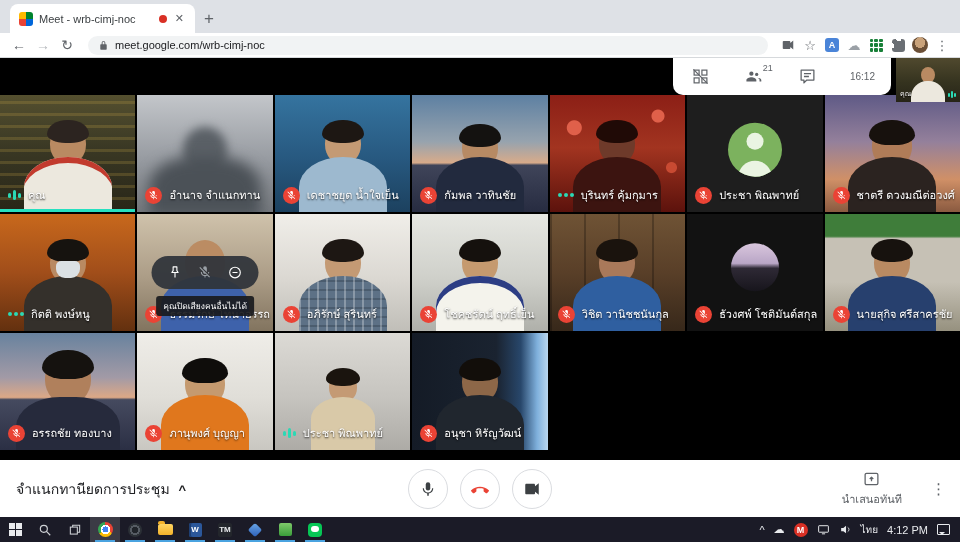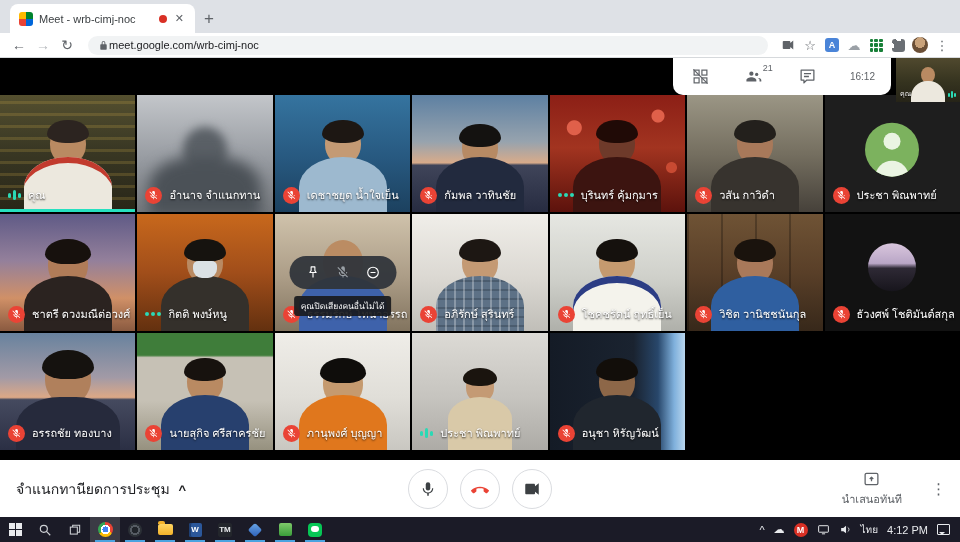--- a/index.html
+++ b/index.html
@@ -12,21 +12,21 @@
   .favicon{width:14px;height:14px;border-radius:3px;background:conic-gradient(#00832d 0 25%,#0066da 25% 50%,#e94235 50% 75%,#ffba00 75% 100%);flex:none}
   .tab-title{font-size:11px;color:#3c4043;flex:1;white-space:nowrap;overflow:hidden}
   .rec-dot{width:8px;height:8px;border-radius:50%;background:#d93025;flex:none}
   .tab-close{color:#5f6368;font-size:11px;padding:2px}
   .newtab{width:28px;height:28px;display:flex;align-items:center;justify-content:center;color:#5f6368;font-size:17px}
 
   
   .toolbar{position:absolute;top:33px;left:0;right:0;height:25px;background:#fff;border-bottom:1px solid #d6d9dc;display:flex;align-items:center;padding:0 8px;gap:2px}
   .navbtn{width:22px;height:22px;display:flex;align-items:center;justify-content:center;color:#5f6368;font-size:14px;border-radius:50%}
   .navbtn.dim{color:#b6b9bd}
-  .addr{flex:1;height:19px;background:#f1f3f4;border-radius:10px;display:flex;align-items:center;padding:0 10px;margin:0 8px}
+  .addr{flex:1;height:19px;background:#f1f3f4;border-radius:10px;display:flex;align-items:center;gap:6px;padding:0 10px;margin:0 8px}
   .addr .lk{width:11px;height:11px;color:#5f6368;flex:none;display:flex}
   .addr-text{font-size:11px;color:#202124;white-space:nowrap}
   .tbi{width:20px;height:20px;display:flex;align-items:center;justify-content:center;color:#5f6368;flex:none}
   .tbi svg{width:14px;height:14px}
   .star{font-size:13px}
   .transl{width:14px;height:14px;border-radius:3px;background:#4a84d8;color:#fff;font-size:9px;display:flex;align-items:center;justify-content:center;font-weight:bold}
   .cloudg{font-size:13px;color:#9aa0a6}
   .ggrid{width:13px;height:13px;display:grid;grid-template-columns:repeat(3,1fr);grid-template-rows:repeat(3,1fr);gap:1px}
   .ggrid i{background:#188038;border-radius:1px}
   .puzzle{width:13px;height:13px;border-radius:3px;background:radial-gradient(circle at 50% 0,#fff 0 2.5px,transparent 2.5px),radial-gradient(circle at 0 50%,#fff 0 2.5px,transparent 2.5px),#6a6f74}
@@ -348,34 +348,20 @@
         <span class="dots">
             <i></i>
             <i></i>
             <i></i>
           </span>
         <span class="pname">บุรินทร์ คุ้มกุมาร</span>
       </div>
     </div>
 
 
-    <div class="tile t7">
-      <div class="vid">
-          <div class="head"></div>
-          <div class="torso"></div>
-        </div>
-      <div class="label">
-        <span class="badge">
-            <svg viewBox="0 0 24 24" fill="currentColor">
-              <path d="M15 11.2V5a3 3 0 0 0-6 0v.4l6 5.8zM4.3 3.1 3 4.4l6 5.9V11a3 3 0 0 0 4.2 2.8l1.6 1.6c-.8.4-1.8.6-2.8.6A5 5 0 0 1 7 11H5.3a6.7 6.7 0 0 0 5.9 6.6V20h1.6v-2.4c.9-.1 1.8-.5 2.6-1l3.3 3.3 1.3-1.3zM18.7 11c0 1-.3 2-.7 2.9l-1.2-1.2c.2-.5.3-1.1.3-1.7z"></path>
-            </svg>
-          </span>
-        <span class="pname">วสัน กาวิดำ</span>
-      </div>
-    </div>
 
     <div class="tile t8">
       <div class="vid">
           <div class="avatar"></div>
         </div>
       <div class="label">
         <span class="badge">
             <svg viewBox="0 0 24 24" fill="currentColor">
               <path d="M15 11.2V5a3 3 0 0 0-6 0v.4l6 5.8zM4.3 3.1 3 4.4l6 5.9V11a3 3 0 0 0 4.2 2.8l1.6 1.6c-.8.4-1.8.6-2.8.6A5 5 0 0 1 7 11H5.3a6.7 6.7 0 0 0 5.9 6.6V20h1.6v-2.4c.9-.1 1.8-.5 2.6-1l3.3 3.3 1.3-1.3zM18.7 11c0 1-.3 2-.7 2.9l-1.2-1.2c.2-.5.3-1.1.3-1.7z"></path>
             </svg>
@@ -503,47 +489,47 @@
       <div class="label">
         <span class="badge">
             <svg viewBox="0 0 24 24" fill="currentColor">
               <path d="M15 11.2V5a3 3 0 0 0-6 0v.4l6 5.8zM4.3 3.1 3 4.4l6 5.9V11a3 3 0 0 0 4.2 2.8l1.6 1.6c-.8.4-1.8.6-2.8.6A5 5 0 0 1 7 11H5.3a6.7 6.7 0 0 0 5.9 6.6V20h1.6v-2.4c.9-.1 1.8-.5 2.6-1l3.3 3.3 1.3-1.3zM18.7 11c0 1-.3 2-.7 2.9l-1.2-1.2c.2-.5.3-1.1.3-1.7z"></path>
             </svg>
           </span>
         <span class="pname">ธัวงศพ์ โชติมันต์สกุล</span>
       </div>
     </div>
 
+    <div class="tile t18">
+      <div class="vid">
+          <div class="head"></div>
+          <div class="torso"></div>
+        </div>
+      <div class="label">
+        <span class="badge">
+            <svg viewBox="0 0 24 24" fill="currentColor">
+              <path d="M15 11.2V5a3 3 0 0 0-6 0v.4l6 5.8zM4.3 3.1 3 4.4l6 5.9V11a3 3 0 0 0 4.2 2.8l1.6 1.6c-.8.4-1.8.6-2.8.6A5 5 0 0 1 7 11H5.3a6.7 6.7 0 0 0 5.9 6.6V20h1.6v-2.4c.9-.1 1.8-.5 2.6-1l3.3 3.3 1.3-1.3zM18.7 11c0 1-.3 2-.7 2.9l-1.2-1.2c.2-.5.3-1.1.3-1.7z"></path>
+            </svg>
+          </span>
+        <span class="pname">นายสุกิจ ศรีสาครชัย</span>
+      </div>
+    </div>
+
     <div class="tile t17">
       <div class="vid">
           <div class="head"></div>
           <div class="torso"></div>
         </div>
       <div class="label">
         <span class="badge">
             <svg viewBox="0 0 24 24" fill="currentColor">
               <path d="M15 11.2V5a3 3 0 0 0-6 0v.4l6 5.8zM4.3 3.1 3 4.4l6 5.9V11a3 3 0 0 0 4.2 2.8l1.6 1.6c-.8.4-1.8.6-2.8.6A5 5 0 0 1 7 11H5.3a6.7 6.7 0 0 0 5.9 6.6V20h1.6v-2.4c.9-.1 1.8-.5 2.6-1l3.3 3.3 1.3-1.3zM18.7 11c0 1-.3 2-.7 2.9l-1.2-1.2c.2-.5.3-1.1.3-1.7z"></path>
             </svg>
           </span>
         <span class="pname">อรรถชัย ทองบาง</span>
-      </div>
-    </div>
-
-    <div class="tile t18">
-      <div class="vid">
-          <div class="head"></div>
-          <div class="torso"></div>
-        </div>
-      <div class="label">
-        <span class="badge">
-            <svg viewBox="0 0 24 24" fill="currentColor">
-              <path d="M15 11.2V5a3 3 0 0 0-6 0v.4l6 5.8zM4.3 3.1 3 4.4l6 5.9V11a3 3 0 0 0 4.2 2.8l1.6 1.6c-.8.4-1.8.6-2.8.6A5 5 0 0 1 7 11H5.3a6.7 6.7 0 0 0 5.9 6.6V20h1.6v-2.4c.9-.1 1.8-.5 2.6-1l3.3 3.3 1.3-1.3zM18.7 11c0 1-.3 2-.7 2.9l-1.2-1.2c.2-.5.3-1.1.3-1.7z"></path>
-            </svg>
-          </span>
-        <span class="pname">นายสุกิจ ศรีสาครชัย</span>
       </div>
     </div>
 
     <div class="tile t19">
       <div class="vid">
           <div class="head"></div>
           <div class="torso"></div>
         </div>
       <div class="label">
         <span class="badge">

